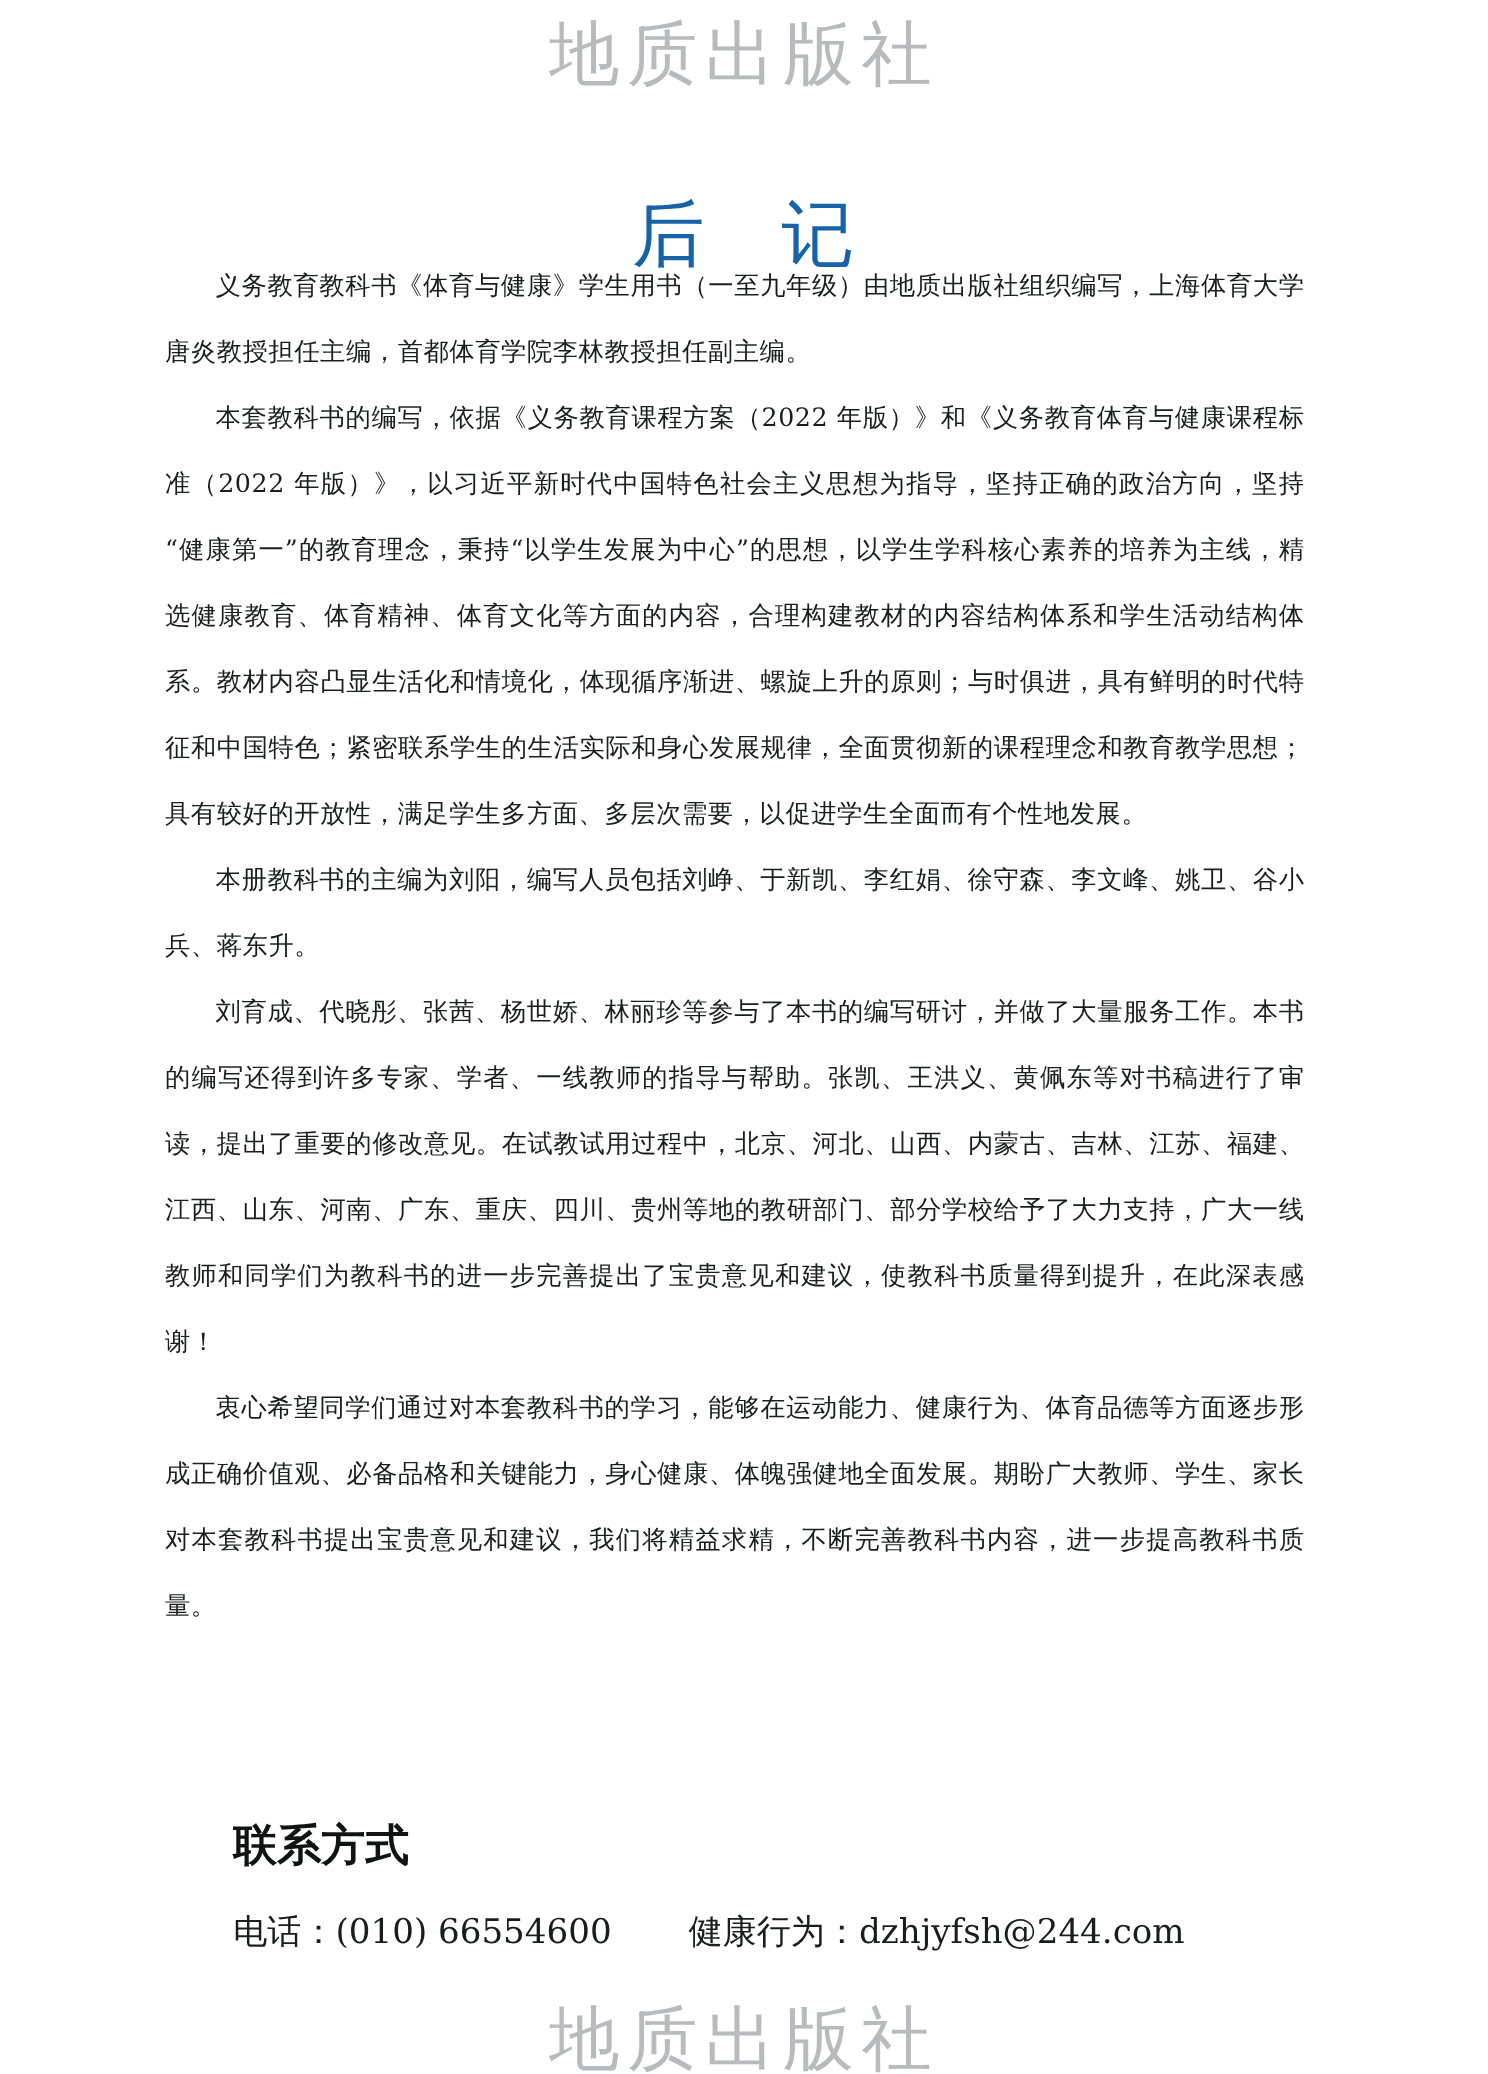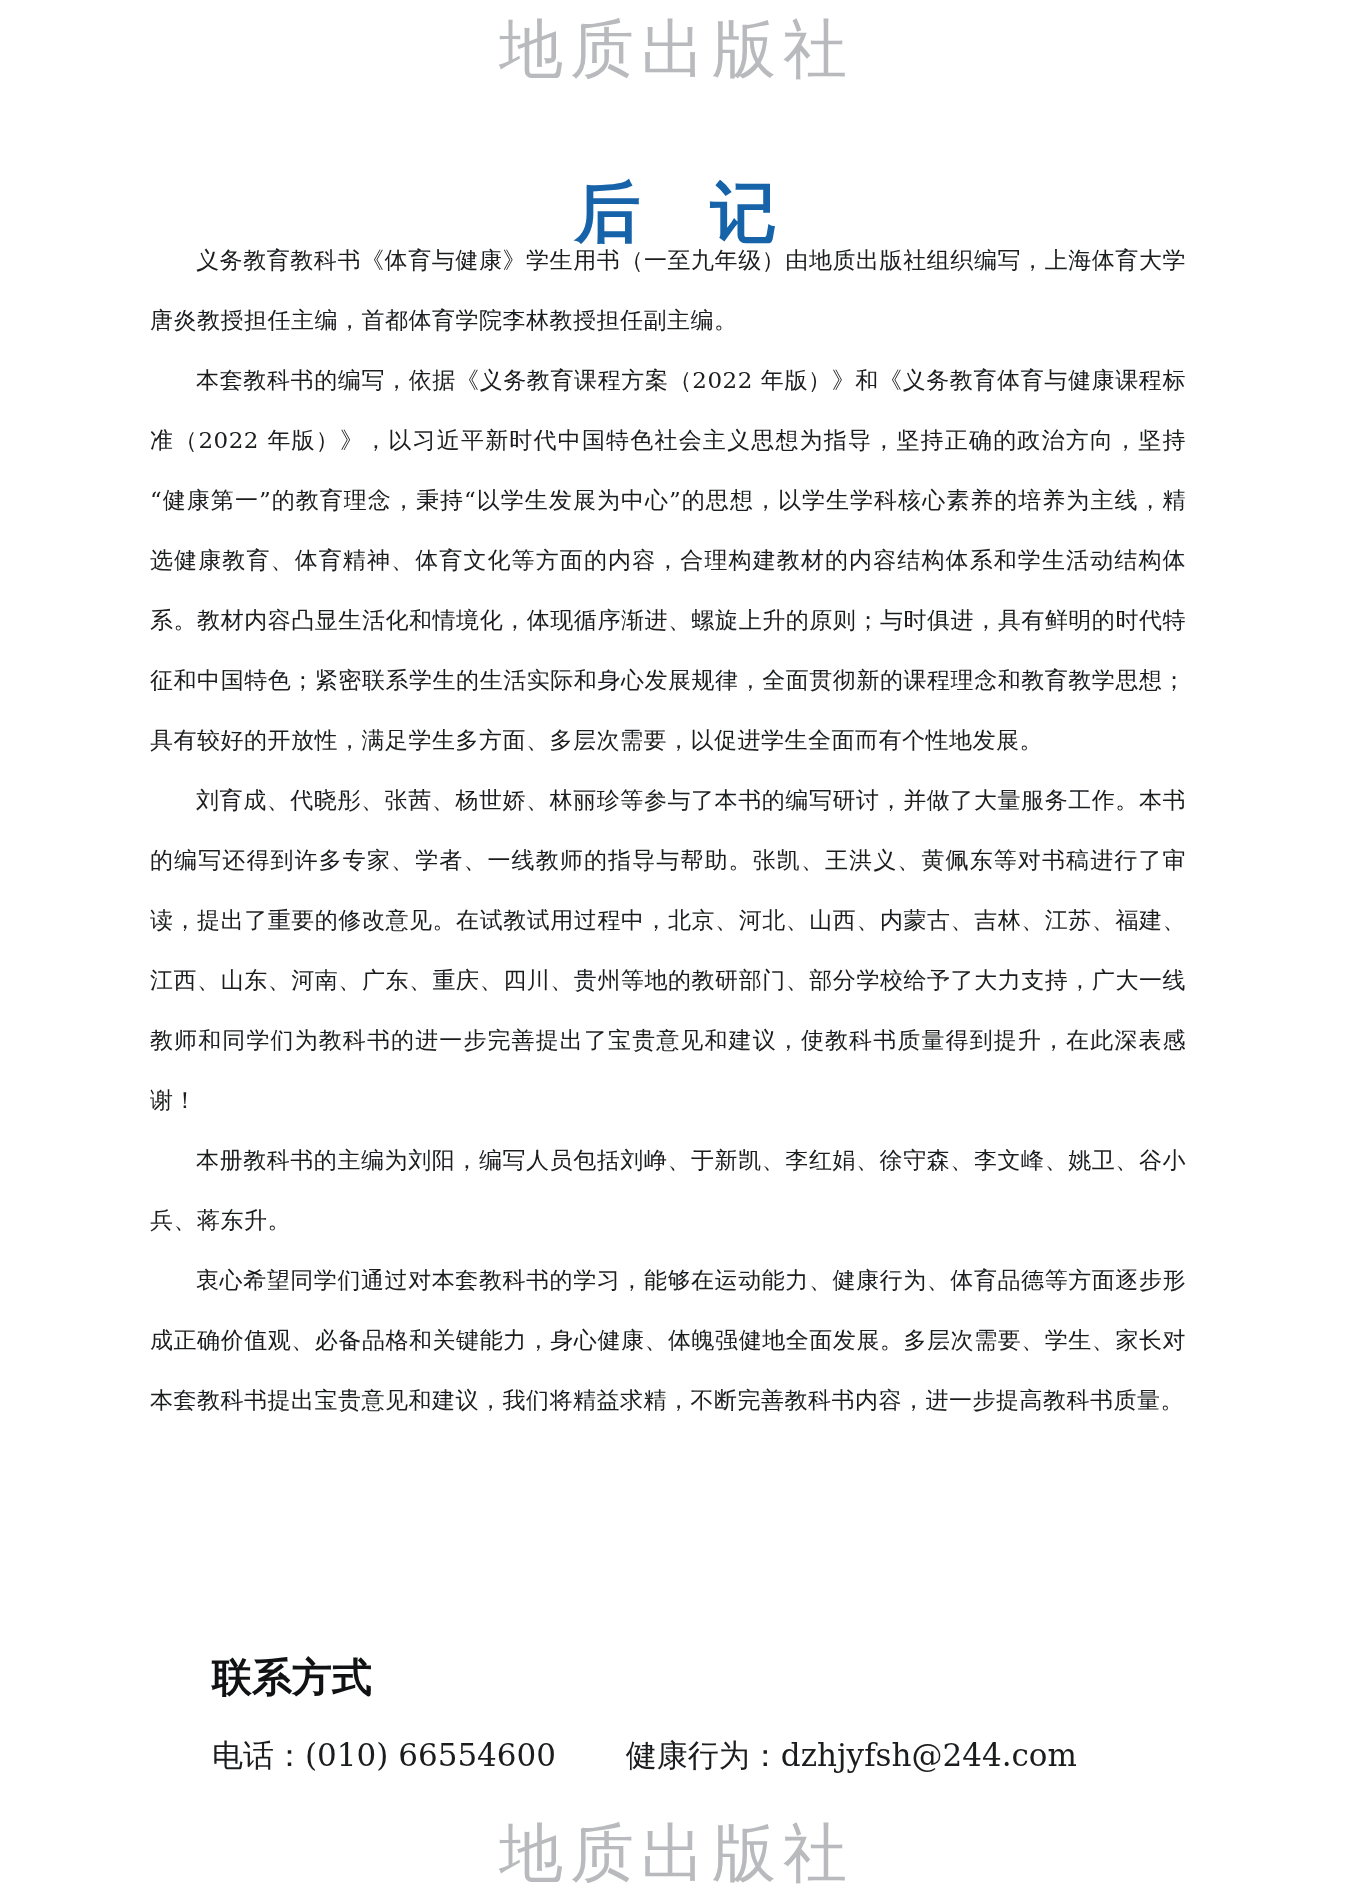--- a/index.html
+++ b/index.html
@@ -29,21 +29,21 @@
   }
   .wm-top { top: 6px; }
   .wm-bottom { top: 1810px; }
   .doc-title {
     position: absolute;
     top: 124px;
     left: 0;
     width: 1353px;
     text-align: center;
     font-size: 66px;
-    font-weight: bold;
+    font-weight: normal;
     color: #1763aa;
     letter-spacing: 2px;
   }
   .body-text {
     position: absolute;
     top: 230px;
     left: 150px;
     width: 1036px;
   }
   .para {
@@ -80,23 +80,23 @@
 </head>
 <body>
 
 <div class="watermark wm-top">地质出版社</div>
 
 <h1 class="doc-title">后　记</h1>
 
 <div class="body-text">
     <p class="para">义务教育教科书《体育与健康》学生用书（一至九年级）由地质出版社组织编写，上海体育大学唐炎教授担任主编，首都体育学院李林教授担任副主编。</p>
     <p class="para">本套教科书的编写，依据《义务教育课程方案（2022 年版）》和《义务教育体育与健康课程标准（2022 年版）》，以习近平新时代中国特色社会主义思想为指导，坚持正确的政治方向，坚持“健康第一”的教育理念，秉持“以学生发展为中心”的思想，以学生学科核心素养的培养为主线，精选健康教育、体育精神、体育文化等方面的内容，合理构建教材的内容结构体系和学生活动结构体系。教材内容凸显生活化和情境化，体现循序渐进、螺旋上升的原则；与时俱进，具有鲜明的时代特征和中国特色；紧密联系学生的生活实际和身心发展规律，全面贯彻新的课程理念和教育教学思想；具有较好的开放性，满足学生多方面、多层次需要，以促进学生全面而有个性地发展。</p>
+    <p class="para">本册教科书的主编为刘阳，编写人员包括刘峥、于新凯、李红娟、徐守森、李文峰、姚卫、谷小兵、蒋东升。</p>
     <p class="para">刘育成、代晓彤、张茜、杨世娇、林丽珍等参与了本书的编写研讨，并做了大量服务工作。本书的编写还得到许多专家、学者、一线教师的指导与帮助。张凯、王洪义、黄佩东等对书稿进行了审读，提出了重要的修改意见。在试教试用过程中，北京、河北、山西、内蒙古、吉林、江苏、福建、江西、山东、河南、广东、重庆、四川、贵州等地的教研部门、部分学校给予了大力支持，广大一线教师和同学们为教科书的进一步完善提出了宝贵意见和建议，使教科书质量得到提升，在此深表感谢！</p>
-    <p class="para">本册教科书的主编为刘阳，编写人员包括刘峥、于新凯、李红娟、徐守森、李文峰、姚卫、谷小兵、蒋东升。</p>
-    <p class="para">衷心希望同学们通过对本套教科书的学习，能够在运动能力、健康行为、体育品德等方面逐步形成正确价值观、必备品格和关键能力，身心健康、体魄强健地全面发展。多层次需要、学生、家长对本套教科书提出宝贵意见和建议，我们将精益求精，不断完善教科书内容，进一步提高教科书质量。</p>
+    <p class="para">衷心希望同学们通过对本套教科书的学习，能够在运动能力、健康行为、体育品德等方面逐步形成正确价值观、必备品格和关键能力，身心健康、体魄强健地全面发展。期盼广大教师、学生、家长对本套教科书提出宝贵意见和建议，我们将精益求精，不断完善教科书内容，进一步提高教科书质量。</p>
   </div>
 
 <div class="contact">
   <p class="contact-header">联系方式</p>
   <p class="contact-line">
     <span>电话：</span><span>(010) 66554600</span>
     <span class="email-group">
       <span>健康行为：</span><span>dzhjyfsh@244.com</span>
     </span>
   </p>

